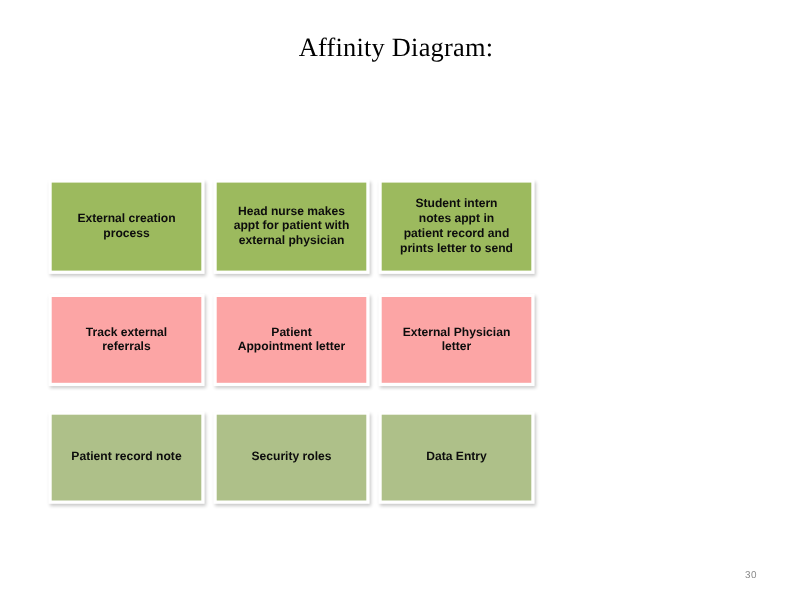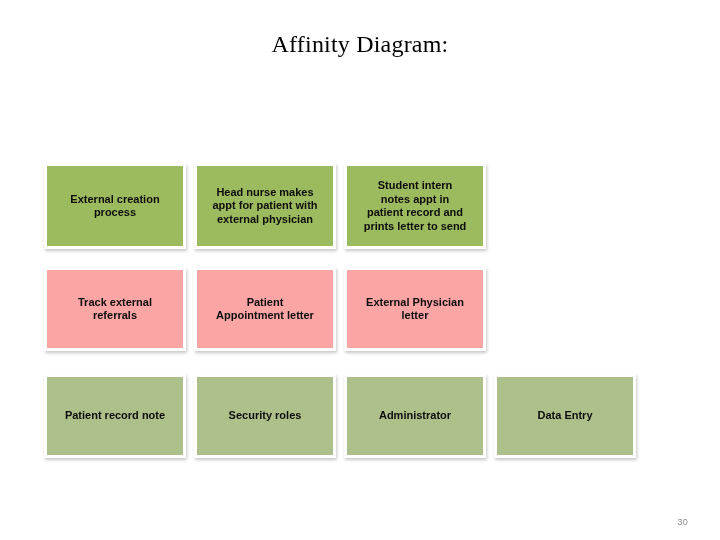--- a/index.html
+++ b/index.html
@@ -175,25 +175,20 @@
           <span class="label">Patient record note</span>
         </div>
       </div>
       <div class="card">
         <div class="face">
           <span class="label">Security roles</span>
         </div>
       </div>
       <div class="card">
         <div class="face">
-          <span class="label">Administrator</span>
-        </div>
-      </div>
-      <div class="card">
-        <div class="face">
           <span class="label">Data Entry</span>
         </div>
       </div>
     </div>
 
   </div>
 
   <div class="page-number">30</div>
 
 </div>

